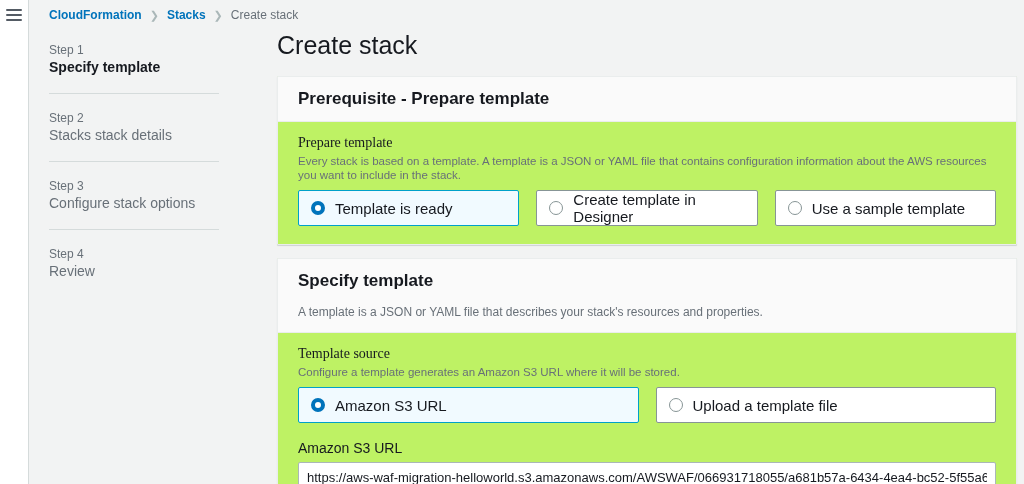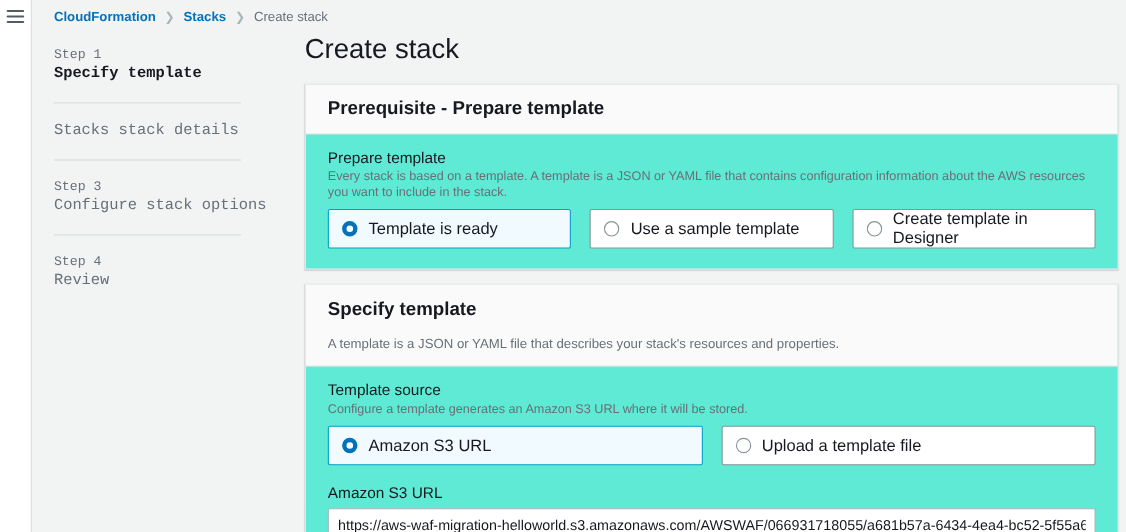--- a/index.html
+++ b/index.html
@@ -25,40 +25,40 @@
     padding: 8px 0 4px 20px; font-size: 12px; display: flex; align-items: center; gap: 8px;
   }
   .crumb-link { color: #0073bb; font-weight: 700; text-decoration: none; cursor: pointer; }
   .crumb-sep { color: #aab7b8; font-size: 11px; }
   .crumb-current { color: #687078; }
 
   .body-row { display: flex; padding-left: 20px; }
 
   
   .steps { width: 208px; flex: none; padding-top: 14px; }
-  .step { padding: 2px 0; font-family: Liberation Mono, monospace; }
+  .step { padding: 2px 0; }
   .step-num { font-size: 12px; color: #687078; line-height: 16px; }
   .step-title { font-size: 14px; color: #687078; line-height: 19px; }
   .step.active .step-title { color: #16191f; font-weight: 700; }
   .step-divider { border: none; border-top: 1px solid #d5dbdb; margin: 14px 0; width: 170px; }
 
   
   .main { width: 740px; margin-left: 20px; }
   .page-title { font-size: 25px; font-weight: 400; color: #16191f; margin: 4px 0 16px; line-height: 30px; }
 
   .card {
-    background: #5eead4; border: 1px solid #eaeded; border-radius: 1px;
+    background: #bef264; border: 1px solid #eaeded; border-radius: 1px;
     box-shadow: 0 1px 1px 0 rgba(0,28,36,.15); margin-bottom: 13px;
   }
   .card-header { background: #fafafa; border-bottom: 1px solid #eaeded; padding: 12px 20px; }
   .card-title { font-size: 17px; font-weight: 700; color: #16191f; line-height: 20px; }
   .card-desc { font-size: 12px; color: #687078; margin-top: 14px; line-height: 15px; }
   .card-body { padding: 12px 20px 18px; }
 
-  .field-label { font-size: 14px; color: #16191f; line-height: 18px; }
+  .field-label { font-size: 14px; color: #16191f; line-height: 18px; font-family: Liberation Serif, serif; }
   .field-desc { font-size: 11.5px; color: #687078; margin: 2px 0 8px; line-height: 14px; }
 
   .tiles { display: flex; gap: 17px; }
   .tile {
     flex: 1; height: 36px; display: flex; align-items: center;
     border: 1px solid #879596; border-radius: 2px; background: #ffffff;
     padding-left: 12px; cursor: pointer;
   }
   .tile.selected { border: 1px solid #00a1c9; background: #f1faff; }
   .tile-label { font-size: 15px; color: #16191f; margin-left: 10px; }
@@ -97,20 +97,21 @@
 
     <div class="body-row">
 
       <nav class="steps">
         <div class="step active">
           <div class="step-num">Step 1</div>
           <div class="step-title">Specify template</div>
         </div>
         <hr class="step-divider">
         <div class="step">
+          <div class="step-num">Step 2</div>
           <div class="step-title">Stacks stack details</div>
         </div>
         <hr class="step-divider">
         <div class="step">
           <div class="step-num">Step 3</div>
           <div class="step-title">Configure stack options</div>
         </div>
         <hr class="step-divider">
         <div class="step">
           <div class="step-num">Step 4</div>
@@ -128,25 +129,25 @@
           <div class="card-body">
             <div class="field-label">Prepare template</div>
             <div class="field-desc">Every stack is based on a template. A template is a JSON or YAML file that contains configuration information about the AWS resources you want to include in the stack.</div>
             <div class="tiles">
               <div class="tile selected">
                 <span class="radio checked"></span>
                 <span class="tile-label">Template is ready</span>
               </div>
               <div class="tile">
                 <span class="radio"></span>
-                <span class="tile-label">Use a sample template</span>
+                <span class="tile-label">Create template in Designer</span>
               </div>
               <div class="tile">
                 <span class="radio"></span>
-                <span class="tile-label">Create template in Designer</span>
+                <span class="tile-label">Use a sample template</span>
               </div>
             </div>
           </div>
         </section>
 
         <section class="card">
           <div class="card-header">
             <div class="card-title">Specify template</div>
             <div class="card-desc">A template is a JSON or YAML file that describes your stack's resources and properties.</div>
           </div>

